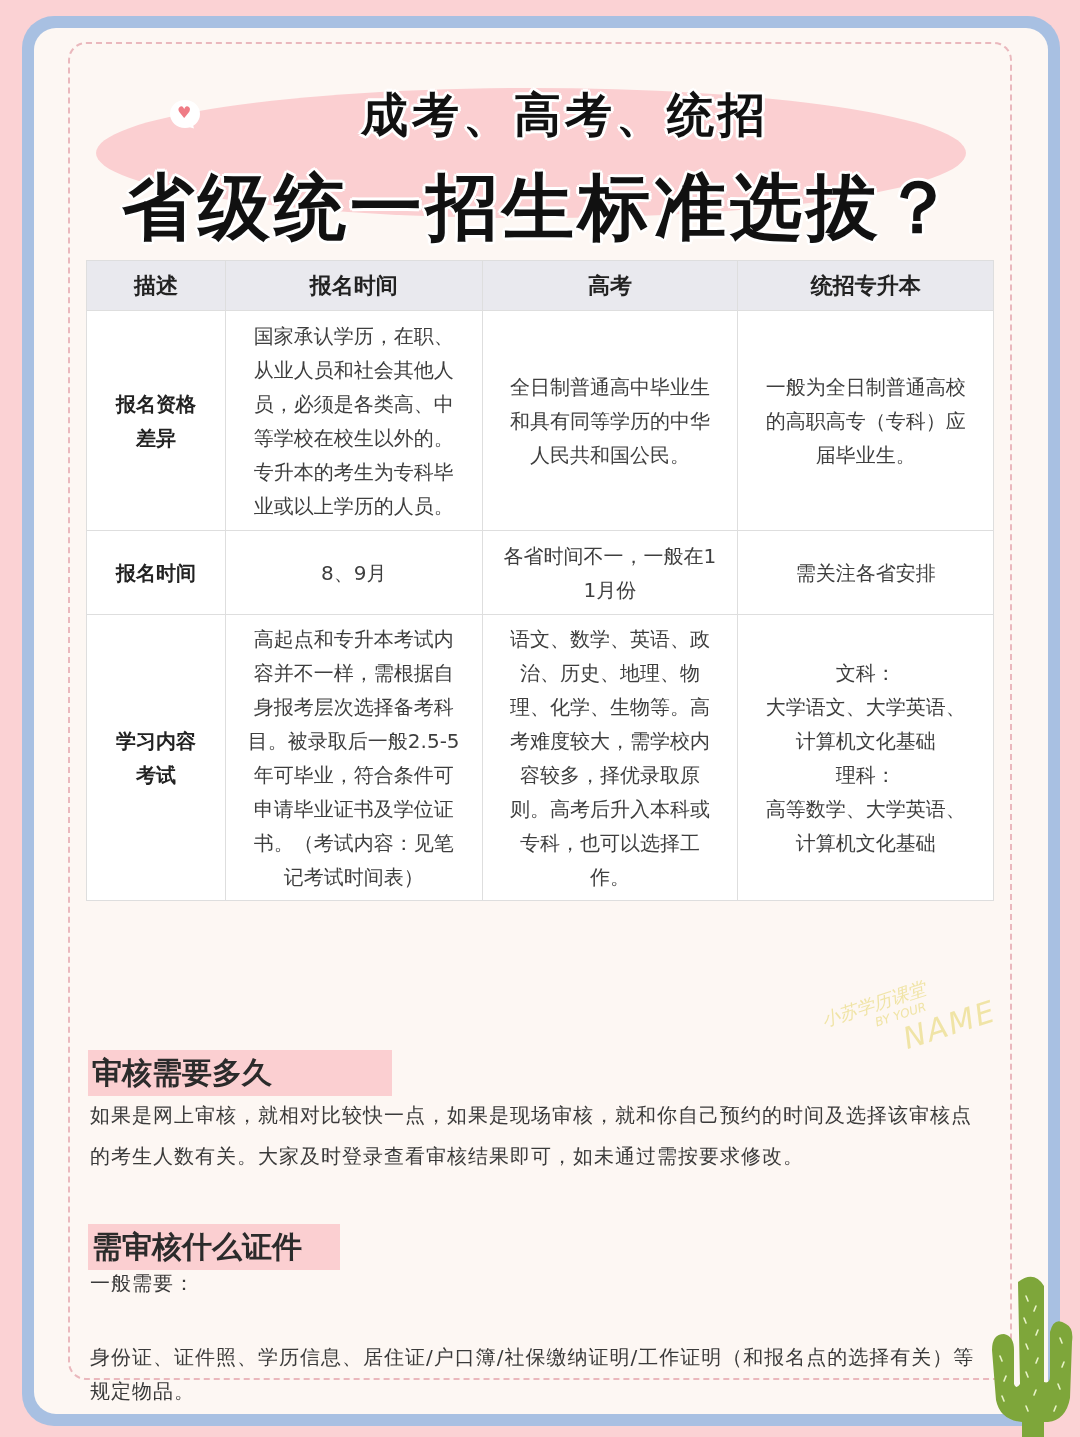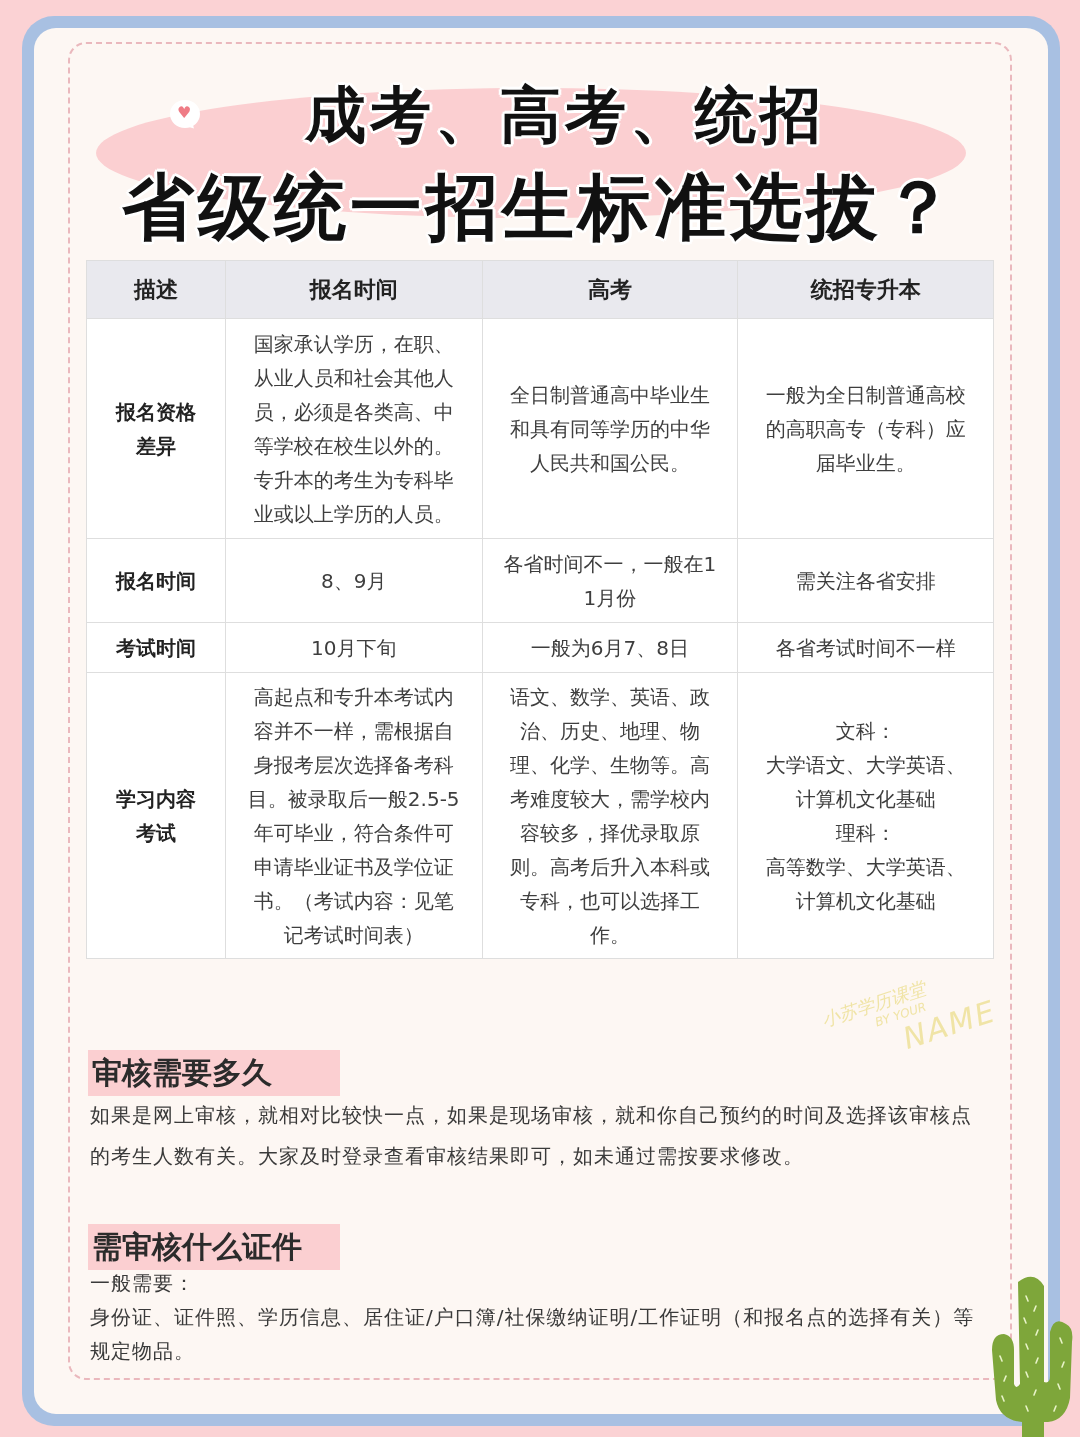--- a/index.html
+++ b/index.html
@@ -64,21 +64,21 @@
   .title {
     position: absolute;
     left: 0; width: 1080px;
     text-align: center;
     font-weight: bold;
     color: #111111;
     letter-spacing: 4px;
     text-shadow: 3px 0 0 #fff, -3px 0 0 #fff, 0 3px 0 #fff, 0 -3px 0 #fff,
                  2px 2px 0 #fff, -2px -2px 0 #fff, 2px -2px 0 #fff, -2px 2px 0 #fff;
   }
-  .title.l1 { top: 70px; font-size: 61px; line-height: 90px; padding-left: 50px; }
+  .title.l1 { top: 70px; font-size: 47px; line-height: 90px; padding-left: 50px; }
   .title.l2 { top: 160px; font-size: 72px; line-height: 94px; }
 
   table.cmp {
     position: absolute;
     left: 86px; top: 260px;
     width: 908px;
     border-collapse: collapse;
     background: #ffffff;
     font-size: 20px;
     color: #3e3e3e;
@@ -88,21 +88,21 @@
     text-align: center;
     vertical-align: middle;
     line-height: 34px;
     padding: 0 12px;
   }
   table.cmp th {
     background: #e9e9ee;
     font-weight: bold;
     font-size: 22px;
     color: #222;
-    height: 58px;
+    height: 50px;
   }
   table.cmp td.label {
     font-weight: bold;
     color: #222;
   }
   col.c0 { width: 139px; }
   col.c1 { width: 257px; }
   col.c2 { width: 256px; }
   col.c3 { width: 256px; }
   tr.r0 td { height: 220px; }
@@ -127,33 +127,33 @@
   .section-head {
     position: absolute;
     left: 88px;
     background: #fbcfd1;
     font-weight: bold;
     font-size: 30px;
     color: #2b2b2b;
     line-height: 46px;
     padding: 0 4px;
   }
-  .section-head.s1 { top: 1050px; width: 252px; }
+  .section-head.s1 { top: 1050px; width: 304px; }
   .section-head.s2 { top: 1224px; width: 252px; }
   .para {
     position: absolute;
     left: 90px;
     width: 900px;
     font-size: 20px;
     color: #3a3a3a;
     letter-spacing: 1px;
   }
   .para.p1 { top: 1095px; line-height: 41px; }
   .para.p2a { top: 1268px; line-height: 30px; }
-  .para.p2b { top: 1300px; line-height: 34px; }
+  .para.p2b { top: 1340px; line-height: 34px; }
 
   .cactus {
     position: absolute;
     left: 982px; top: 1272px;
     width: 98px; height: 165px;
   }
 </style>
 </head>
 <body>
 
@@ -200,26 +200,20 @@
       <td class="cell-text">一般为全日制普通高校
 的高职高专（专科）应
 届毕业生。</td>
     </tr>
     <tr class="r1">
       <td class="label cell-text">报名时间</td>
       <td class="cell-text">8、9月</td>
       <td class="cell-text">各省时间不一，一般在1
 1月份</td>
       <td class="cell-text">需关注各省安排</td>
-    </tr>
-    <tr class="r2">
-      <td class="label cell-text">考试时间</td>
-      <td class="cell-text">10月下旬</td>
-      <td class="cell-text">一般为6月7、8日</td>
-      <td class="cell-text">各省考试时间不一样</td>
     </tr>
     <tr class="r4">
       <td class="label cell-text">学习内容
 考试</td>
       <td class="cell-text">高起点和专升本考试内
 容并不一样，需根据自
 身报考层次选择备考科
 目。被录取后一般2.5-5
 年可毕业，符合条件可
 申请毕业证书及学位证

